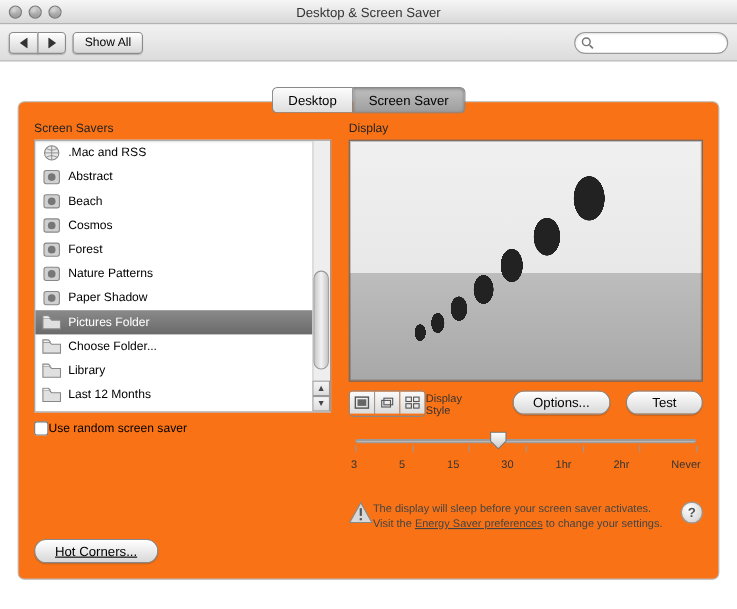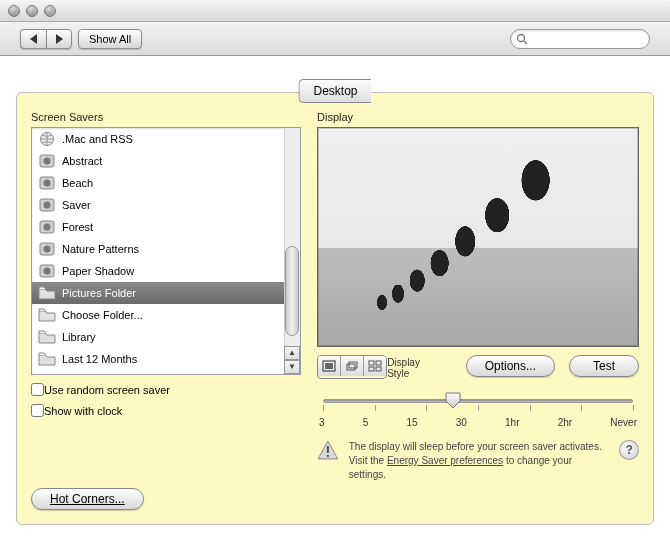--- a/index.html
+++ b/index.html
@@ -30,21 +30,21 @@
   .window-title {
     position: absolute; left: 0; right: 0; text-align: center;
     font-size: 12px; font-weight: 500; color: #333;
     pointer-events: none;
   }
   
   .toolbar {
     height: 34px;
     background: linear-gradient(#f2f2f2, #dcdcdc);
     border-bottom: 1px solid #999;
-    display: flex; align-items: center; padding: 0 20px; gap: 6px;
+    display: flex; align-items: center; padding: 0 8px; gap: 6px;
   }
   .seg-group { display: inline-flex; }
   .aqua-btn {
     height: 20px; font-size: 11px;
     padding: 0 10px;
     background: linear-gradient(#fefefe, #d7d7d7);
     border: 1px solid #8a8a8a; border-radius: 4px;
     box-shadow: inset 0 1px 0 #fff, 0 1px 1px #0003;
     display: inline-flex; align-items: center; justify-content: center;
     cursor: default;
@@ -65,21 +65,21 @@
   }
   .search-icon-svg { position: absolute; left: 6px; top: 4px; }
 
   
   .body-gap { height: 36px; background: #fff; }
   .prefs-frame {
     margin: 0 16px 10px 16px;
     border: 1px solid #bbb; border-radius: 6px;
     padding: 18px 14px 14px 14px;
     position: relative;
-    background: #fef9c3;
+    background: #f97316;
   }
   .tabs-host {
     position: absolute; top: -14px; left: 50%; transform: translateX(-50%);
     display: flex;
   }
   .tab {
     height: 24px; padding: 0 14px; font-size: 12px;
     border: 1px solid #888; background: linear-gradient(#fcfcfc,#dedede);
     display: flex; align-items: center; cursor: default;
   }
@@ -177,21 +177,21 @@
   }
   .slider-thumb {
     position: absolute; top: -2px; width: 18px; height: 18px;
     left: 42%;
     transform: translateX(-50%);
   }
   .tick { position: absolute; top: 12px; width: 1px; height: 6px; background: #999; }
   .tick-labels { display: flex; justify-content: space-between; font-size: 10px; color: #333; margin: 6px 0 0 0; padding: 0 2px; }
 
   .warn-row {
-    display: flex; gap: 10px; margin-top: 12px; align-items: flex-start;
+    display: flex; margin-top: 28px; align-items: flex-start;
   }
   .warn-text { font-size: 10px; color: #444; line-height: 1.4; }
   .warn-text .link { text-decoration: underline; cursor: default; }
 
   .help-btn {
     width: 20px; height: 20px; border-radius: 50%;
     border: 1px solid #999; background: radial-gradient(circle at 35% 30%, #fff, #ccc);
     display: flex; align-items: center; justify-content: center;
     font-weight: bold; font-size: 12px; color: #555;
     margin-left: auto;
@@ -201,20 +201,21 @@
 </style>
 </head>
 <body>
 
 <div class="titlebar">
   <div class="traffic-lights">
     <div class="tl-btn"></div>
     <div class="tl-btn"></div>
     <div class="tl-btn"></div>
   </div>
+  <div class="window-title">Desktop &amp; Screen Saver</div>
 </div>
 
 <div class="toolbar">
   <div class="seg-group">
     <div class="aqua-btn arrow">
       <svg width="8" height="10" viewBox="0 0 8 10">
           <path d="M7 0 L0 5 L7 10 Z" fill="#333"></path>
         </svg>
     </div>
     <div class="aqua-btn arrow">
@@ -232,20 +233,21 @@
     </svg>
     <input class="search-input" placeholder="" style="">
   </div>
 </div>
 
 <div class="body-gap"></div>
 
 <div class="prefs-frame">
   <div class="tabs-host">
     <div class="tab left">Desktop</div>
+    <div class="tab right active">Screen Saver</div>
   </div>
 
   <div class="columns">
 
     <div class="col-left">
       <div class="sect-label">Screen Savers</div>
 
       <div class="listbox">
         <div class="list-scroll-track">
           <div class="list-scroll-thumb"></div>
@@ -282,21 +284,21 @@
               </span>
               <span>Beach</span>
             </div>
             <div class="list-item">
               <span class="li-icon">
                 <svg width="16" height="16" viewBox="0 0 16 16">
                   <rect x="1" y="2" width="14" height="12" rx="2" fill="#d0d0d0" stroke="#888"></rect>
                   <circle cx="8" cy="8" r="3.5" fill="#777"></circle>
                 </svg>
               </span>
-              <span>Saver</span>
+              <span>Cosmos</span>
             </div>
             <div class="list-item">
               <span class="li-icon">
                 <svg width="16" height="16" viewBox="0 0 16 16">
                   <rect x="1" y="2" width="14" height="12" rx="2" fill="#d0d0d0" stroke="#888"></rect>
                   <circle cx="8" cy="8" r="3.5" fill="#777"></circle>
                 </svg>
               </span>
               <span>Forest</span>
             </div>
@@ -353,24 +355,20 @@
                 </svg>
               </span>
               <span>Last 12 Months</span>
             </div>
           </div>
       </div>
 
       <label class="check-row">
         <input type="checkbox" style="">
         <span>Use random screen saver</span>
-      </label>
-      <label class="check-row">
-        <input type="checkbox" style="">
-        <span>Show with clock</span>
       </label>
     </div>
 
     <div class="col-right">
       <div class="sect-label">Display</div>
       <div class="preview-box"></div>
 
       <div class="below-preview">
         <div class="display-style-wrap">
           <div class="ds-group">

